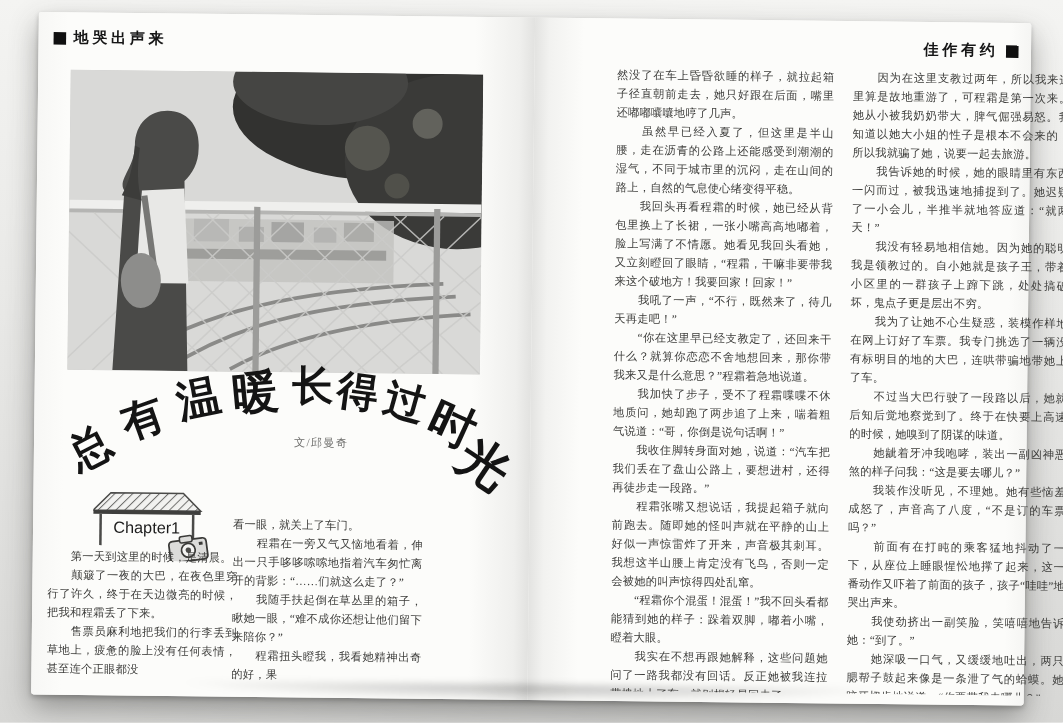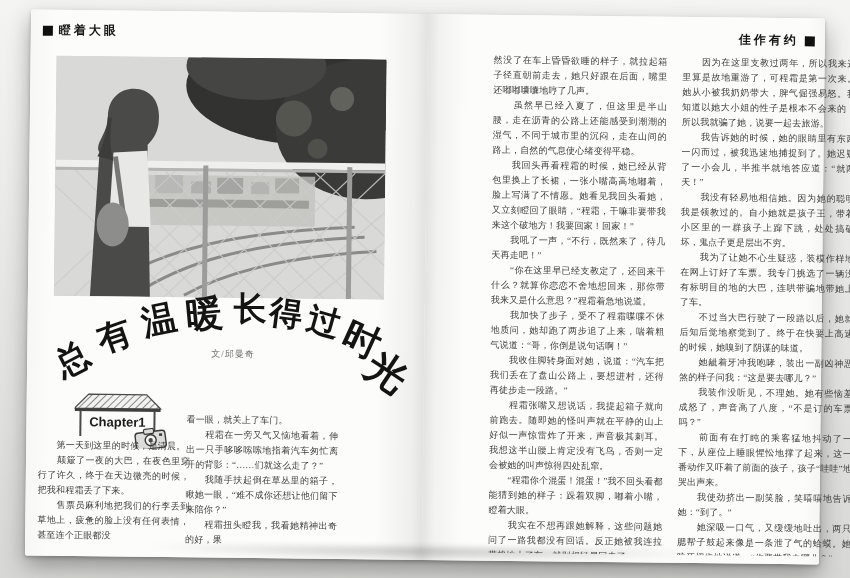--- a/index.html
+++ b/index.html
@@ -25,26 +25,26 @@
     font-weight:bold;color:#141414;line-height:1;}
   .title-arc span:nth-child(1){left:14px;top:56px;font-size:34px;transform:rotate(-28deg);}
   .title-arc span:nth-child(2){left:56px;top:32px;font-size:34px;transform:rotate(-20deg);}
   .title-arc span:nth-child(3){left:100px;top:16px;font-size:35px;transform:rotate(-12deg);}
   .title-arc span:nth-child(4){left:144px;top:8px;font-size:37px;transform:rotate(-6deg);}
   .title-arc span:nth-child(5){left:192px;top:4px;font-size:33px;transform:rotate(0deg);}
   .title-arc span:nth-child(6){left:228px;top:8px;font-size:33px;transform:rotate(7deg);}
   .title-arc span:nth-child(7){left:266px;top:16px;font-size:33px;transform:rotate(15deg);}
   .title-arc span:nth-child(8){left:302px;top:32px;font-size:37px;transform:rotate(24deg);}
   .title-arc span:nth-child(9){left:326px;top:62px;font-size:40px;transform:rotate(33deg);}
-  .byline{position:absolute;left:184px;top:336px;font-size:9px;color:#6d6d6b;letter-spacing:1px;}
+  .byline{position:absolute;left:208px;top:336px;font-size:9px;color:#6d6d6b;letter-spacing:1px;}
   
   .chapter{position:absolute;left:48px;top:380px;width:96px;height:58px;}
   .chapter svg{position:absolute;left:0;top:0;}
   .chapter-label{position:absolute;left:0;top:24px;width:86px;text-align:center;
-    font-family:"Liberation Sans","DejaVu Sans",sans-serif;font-weight:bold;font-size:13px;color:#1c1c1c;}
+    font-family:"Liberation Sans","DejaVu Sans",sans-serif;font-weight:normal;font-size:13px;color:#1c1c1c;}
   
   .col{position:absolute;font-size:9px;line-height:15px;color:#3c3c3a;text-align:justify;
     letter-spacing:.2px;overflow:hidden;}
   .col p{margin:0;text-indent:0;}
   .lcol1{left:12px;top:428px;width:152px;height:114px;}
   .lcol2{left:160px;top:401px;width:152px;height:142px;}
   .rcol1{left:66px;top:38px;width:174px;height:500px;}
   .rcol2{left:255px;top:38px;width:174px;height:500px;}
   .edge-shadow{position:absolute;left:20px;top:548px;width:810px;height:18px;
     background:radial-gradient(ellipse 50% 100% at 50% 0,rgba(0,0,0,.28),rgba(0,0,0,0) 70%);
@@ -52,21 +52,21 @@
 </style>
 </head>
 <body>
 
 <div class="stage">
   <div class="spread">
 
     <div class="page page-left">
       <div class="runhead runhead-left">
         <span class="sq"></span>
-        <span>瞪着大眼</span>
+        <span>地哭出声来</span>
       </div>
 
       <div class="photo">
         <svg width="330" height="240" viewBox="0 0 330 240">
           <rect x="0" y="0" width="330" height="240" fill="#d9d9d7"></rect>
 
           <g>
             <ellipse cx="250" cy="28" rx="120" ry="58" fill="#323230"></ellipse>
             <ellipse cx="310" cy="70" rx="90" ry="70" fill="#3a3a38"></ellipse>
             <ellipse cx="200" cy="8" rx="70" ry="34" fill="#454543"></ellipse>

